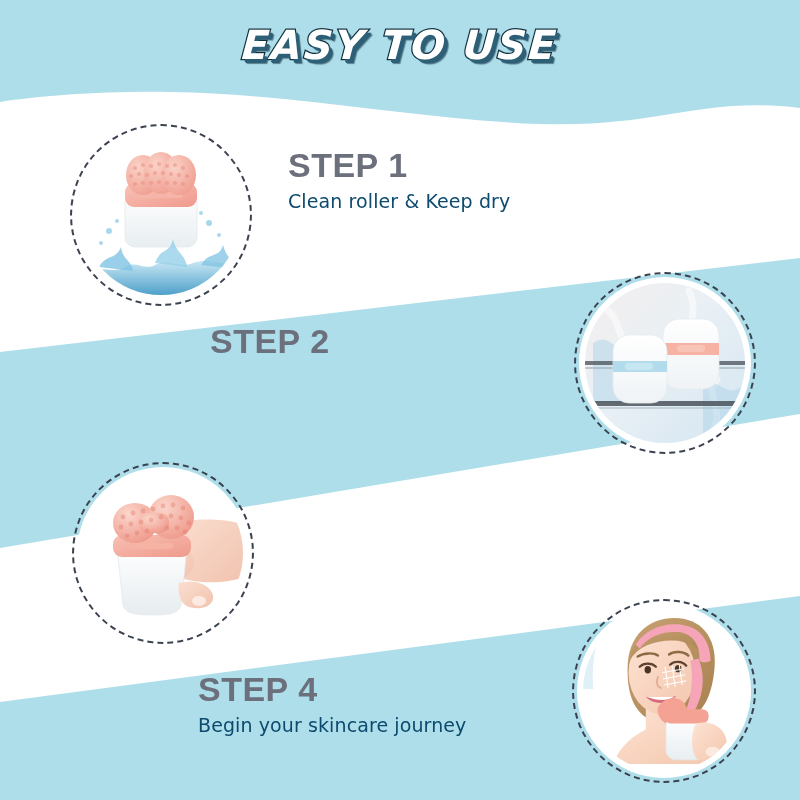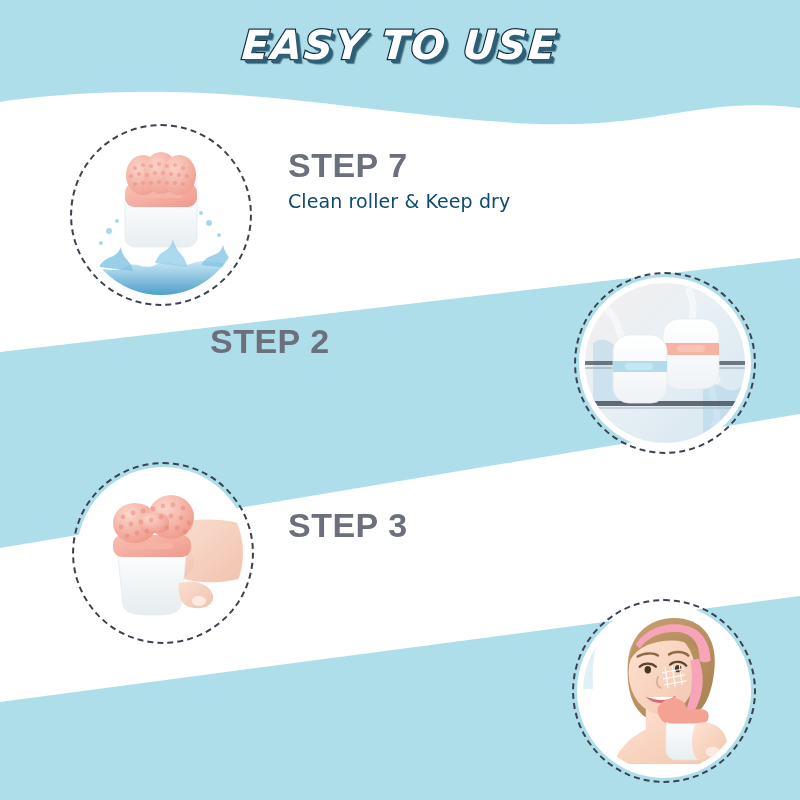--- a/index.html
+++ b/index.html
@@ -210,21 +210,21 @@
           <circle cx="128" cy="88" r="3"></circle>
             <circle cx="138" cy="100" r="2"></circle>
             <circle cx="120" cy="78" r="2"></circle>
         </g>
       </svg>
     </div>
     <div class="ring"></div>
   </div>
 
   <div class="step-block align-left" id="step-1">
-    <div class="step-title">STEP 7</div>
+    <div class="step-title">STEP 1</div>
     <div class="step-desc">Clean roller &amp; Keep dry</div>
   </div>
 
   <div class="step-block align-right" id="step-2">
     <div class="step-title">STEP 2</div>
   </div>
 
   <div class="photo-circle" id="circle-2">
     <div class="white-pad"></div>
     <div class="art">
@@ -332,23 +332,26 @@
         </g>
 
         <path d="M96,110 C110,106 126,110 130,122 C132,132 120,138 106,134 C98,132 94,120 96,110 Z" fill="url(#g3skin)"></path>
         <ellipse cx="116" cy="128" rx="7" ry="5" fill="#fdf0e9" opacity="0.85"></ellipse>
       </svg>
     </div>
     <div class="ring"></div>
   </div>
 
   <div class="step-block align-left" id="step-3">
-    <div class="step-title">STEP 3</div>
-  </div>
-
+  </div>
+
+  <div class="step-block align-right" id="step-4">
+    <div class="step-title">STEP 4</div>
+    <div class="step-desc">Begin your skincare journey</div>
+  </div>
 
   <div class="photo-circle" id="circle-4">
     <div class="white-pad"></div>
     <div class="art">
       <svg viewBox="0 0 160 160">
         <defs>
           <linearGradient id="g4skin" x1="0" y1="0" x2="1" y2="1">
             <stop offset="0" stop-color="#fde3d3"></stop>
               <stop offset="1" stop-color="#f3c6ad"></stop>
           </linearGradient>

